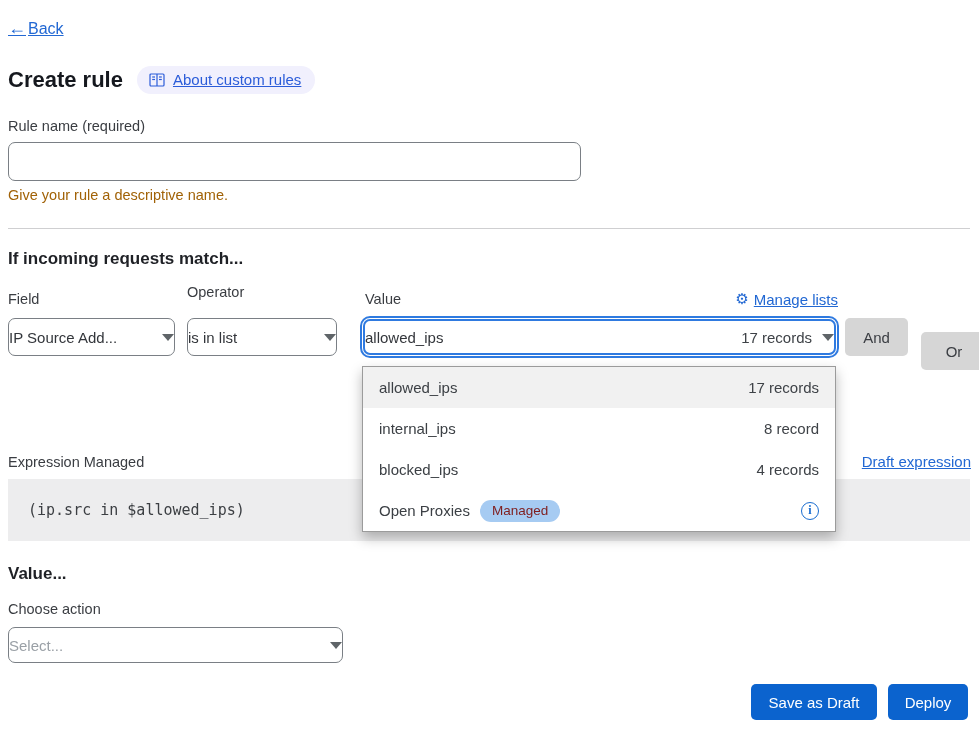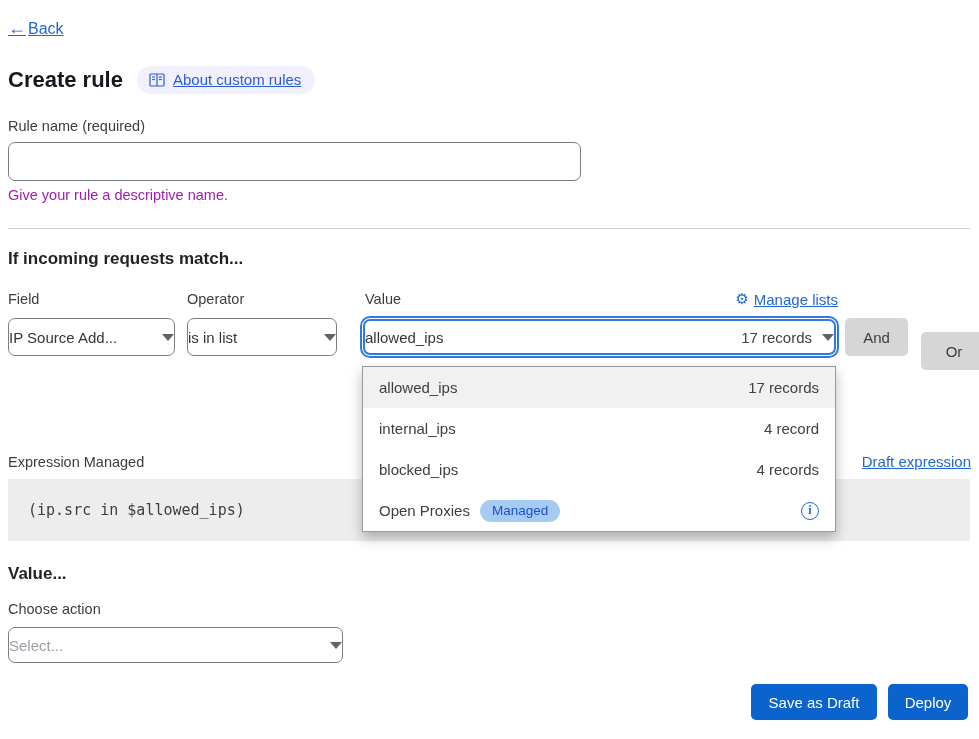--- a/index.html
+++ b/index.html
@@ -34,21 +34,21 @@
     background: #f1f0fd;
     border-radius: 15px;
     padding: 5px 14px 6px 12px;
     display: inline-flex; align-items: center; gap: 8px;
     color: #2b5cd9; font-size: 15px; cursor: pointer; text-decoration: underline;
   }
   .book-icon { display: inline-flex; }
 
   
   .field-label { font-size: 14.5px; color: #3a3d42; }
-  .helper-text { font-size: 14.5px; color: #a21caf; }
+  .helper-text { font-size: 14.5px; color: #a16207; }
   .section-heading { font-size: 17px; font-weight: 700; color: #1f2126; }
 
   .text-input {
     left: 8px; top: 142px; width: 573px; height: 39px;
     border: 1px solid #7a7f85; border-radius: 7px;
     background: #fff;
     font-size: 15px; padding: 0 12px;
     font-family: "Liberation Sans", sans-serif;
   }
 
@@ -115,21 +115,21 @@
     height: 41px;
     display: flex; align-items: center;
     padding: 0 16px;
     font-size: 15px; color: #3c4045;
     cursor: pointer;
     background: #fff;
   }
   .dropdown-row.selected { background: #f1f1f1; }
   .dropdown-row .detail { margin-left: auto; color: #3e4247; }
   .managed-pill {
-    background: #a6cbf2; color: #1d4ed8;
+    background: #a6cbf2; color: #7f1d1d;
     border-radius: 12px;
     font-size: 13.5px;
     padding: 3px 12px 4px;
     margin-left: 10px;
   }
   .info-icon {
     margin-left: auto;
     width: 18px; height: 18px;
     border: 1.5px solid #1a6dd0; border-radius: 50%;
     color: #1a6dd0;
@@ -183,21 +183,21 @@
 
 <label class="abs field-label" style="left:8px; top:118px;">Rule name (required)</label>
 <input class="abs text-input" type="text" value="" style="">
 <div class="abs helper-text" style="left:8px; top:187px;">Give your rule a descriptive name.</div>
 
 <div class="abs divider"></div>
 
 <h2 class="abs section-heading" style="left:8px; top:249px;">If incoming requests match...</h2>
 
 <div class="abs field-label" style="left:8px; top:291px;">Field</div>
-<div class="abs field-label" style="left:187px; top:291px;text-align:center;">Operator</div>
+<div class="abs field-label" style="left:187px; top:284px;text-align:center;">Operator</div>
 <div class="abs field-label" style="left:365px; top:291px;">Value</div>
 
 <a class="abs manage-lists">
   <span class="gear-icon">⚙</span>
   <span class="link" style="font-size:15px;">Manage lists</span>
 </a>
 
 <div class="abs select" style="left:8px; top:318px; width:167px;">
   <span class="grow">IP Source Add...</span>
   <span class="caret"></span>
@@ -217,21 +217,21 @@
 <button class="abs btn btn-gray" style="left:845px; top:318px; width:63px; height:38px;">And</button>
 <button class="abs btn btn-gray" style="left:921px; top:332px; width:66px; height:38px;">Or</button>
 
 <div class="abs dropdown-panel">
   <div class="dropdown-row selected">
     <span>allowed_ips</span>
     <span class="detail">17 records</span>
   </div>
   <div class="dropdown-row">
     <span>internal_ips</span>
-    <span class="detail">4 record</span>
+    <span class="detail">8 record</span>
   </div>
   <div class="dropdown-row">
     <span>blocked_ips</span>
     <span class="detail">4 records</span>
   </div>
   <div class="dropdown-row">
     <span>Open Proxies</span>
     <span class="managed-pill">Managed</span>
     <span class="info-icon">i</span>
   </div>

